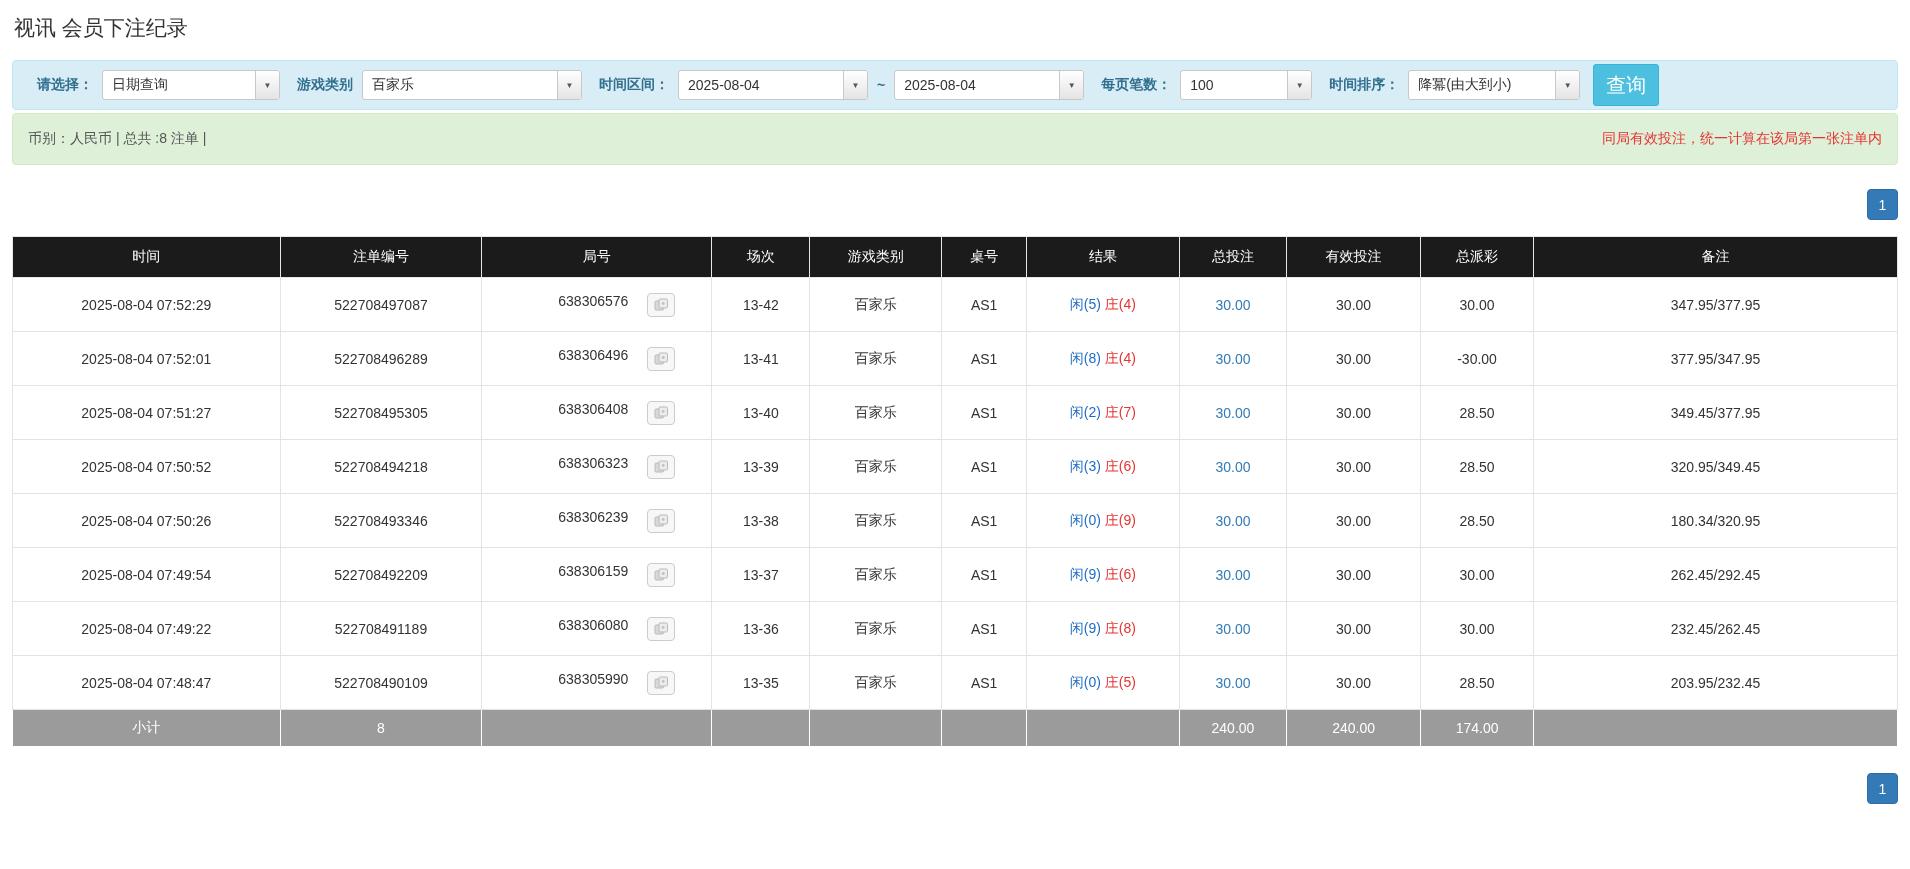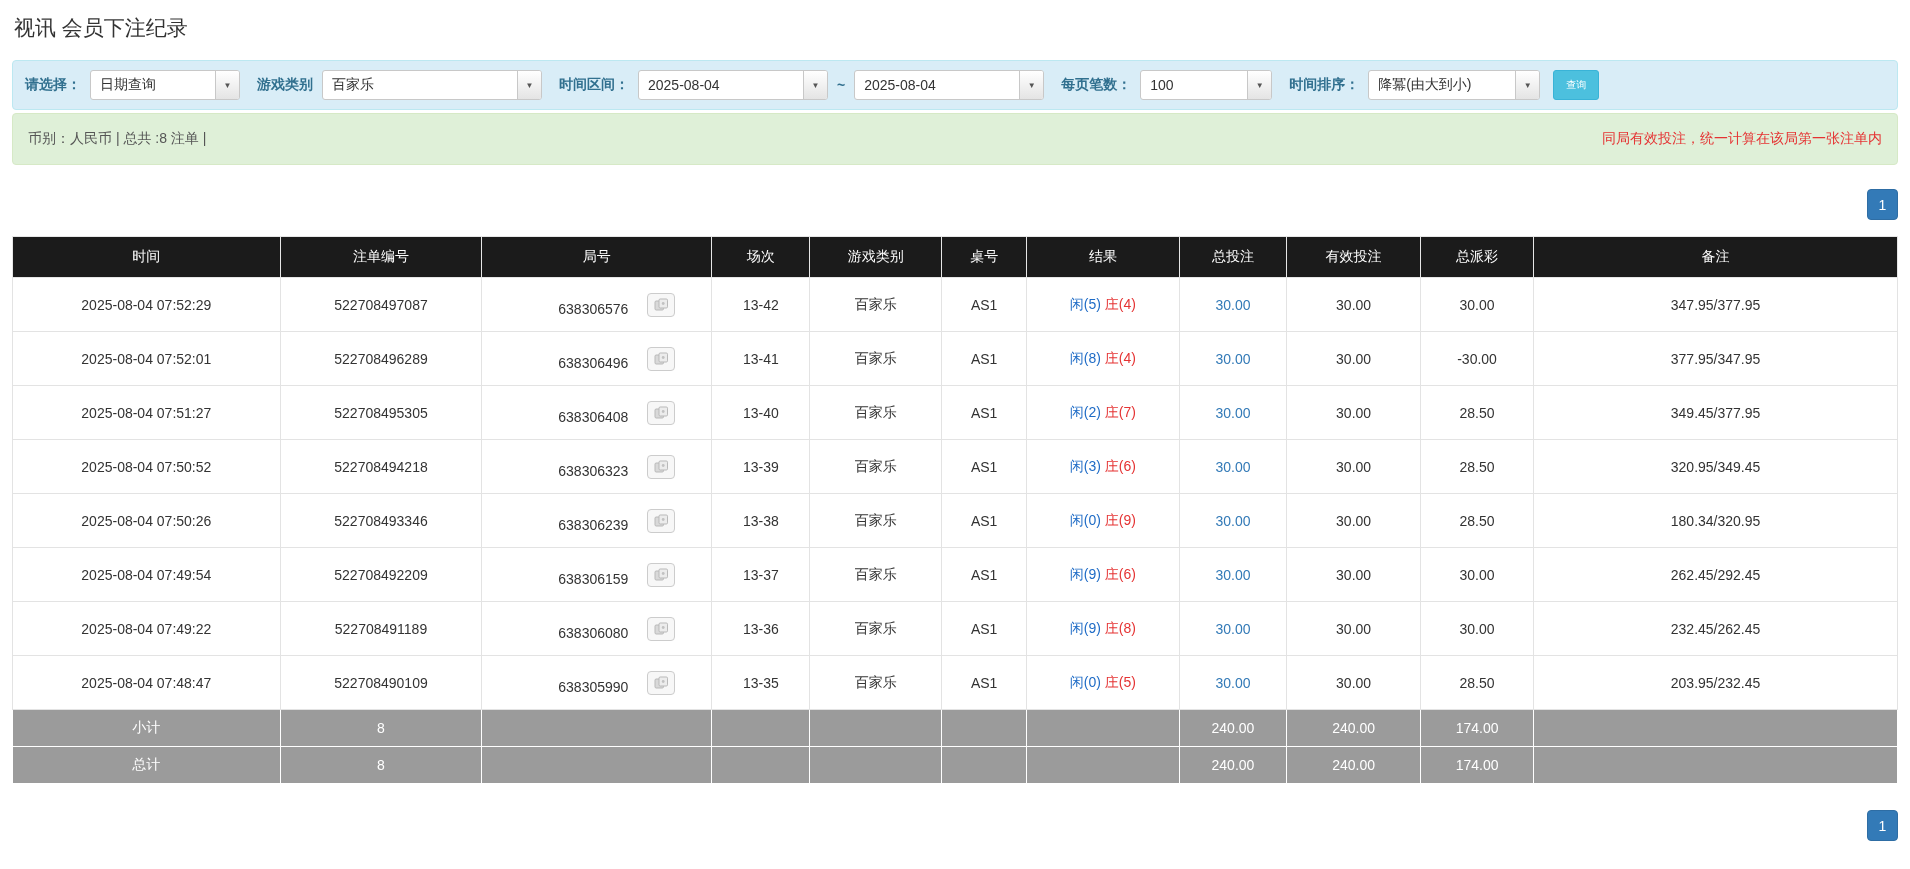--- a/index.html
+++ b/index.html
@@ -12,39 +12,39 @@
   }
   .page { padding: 14px 12px 0; }
   .page-title { font-size: 21px; font-weight: 400; color: #333; line-height: 28px; margin: 0 0 18px 2px; }
 
   
   .filter-bar {
     background: #d9edf7; border: 1px solid #bce8f1; border-radius: 4px;
     height: 50px; display: flex; align-items: center; gap: 9px; padding: 0 12px;
   }
   .filter-label { color: #31708f; font-weight: bold; white-space: nowrap; margin-left: 8px; }
-  .filter-label:first-child { margin-left: 0; }
+  .filter-label:first-child { margin-left: 12px; }
   .combo {
     display: inline-flex; height: 30px; border: 1px solid #c8c8c8; border-radius: 3px;
     background: #fff; overflow: hidden; flex: 0 0 auto;
   }
   .combo input {
     border: none; outline: none; height: 100%; padding: 0 9px; font-size: 14px; color: #333;
     font-family: inherit; flex: 1 1 auto; min-width: 0; background: transparent;
   }
   .combo .arrow {
     width: 24px; flex: 0 0 24px; border-left: 1px solid #c8c8c8;
     background: linear-gradient(#ffffff, #e4e4e4);
     display: flex; align-items: center; justify-content: center;
     cursor: pointer; color: #555; font-size: 8px;
   }
   .tilde { color: #31708f; font-weight: bold; }
   .search-btn {
-    height: 30px; padding: 0 12px; background: #4cc0de; border: 1px solid #39b3d7;
-    color: #fff; font-size: 10px; border-radius: 3px; cursor: pointer; font-family: inherit;
+    height: 42px; padding: 0 12px; background: #4cc0de; border: 1px solid #39b3d7;
+    color: #fff; font-size: 20px; border-radius: 3px; cursor: pointer; font-family: inherit;
     margin-left: 4px;
   }
 
   
   .notice-bar {
     margin-top: 3px; background: #dff0d8; border: 1px solid #d6e9c6; border-radius: 4px;
     height: 52px; display: flex; align-items: center; justify-content: space-between; padding: 0 15px;
   }
   .notice-left { color: #555; }
   .notice-right { color: #e53333; }
@@ -69,37 +69,37 @@
     font-size: 14px; color: #333; padding: 0 4px;
   }
   .bet-table tfoot td {
     background: #9b9b9b; color: #fff; border: 1px solid #fff; height: 37px;
     text-align: center; font-size: 14px;
   }
   .xian { color: #1e6bc6; }
   .zhuang { color: #e53333; }
   .bet-link { color: #337ab7; text-decoration: none; cursor: pointer; }
   td.neg { color: #e53333; }
-  .round-wrap { display: inline-flex; align-items: flex-end; gap: 19px; justify-content: center; margin-left: 40px; }
+  .round-wrap { display: inline-flex; align-items: flex-start; gap: 19px; justify-content: center; margin-left: 40px; }
   .replay-btn {
     border: 1px solid #ccc; background: #f7f7f7; border-radius: 4px;
     width: 28px; height: 24px; display: inline-flex; align-items: center; justify-content: center;
     cursor: pointer; padding: 0;
   }
 </style>
 </head>
 <body>
 
 <div class="page">
 
   <h1 class="page-title">视讯 会员下注纪录</h1>
 
   <div class="filter-bar">
     <span class="filter-label">请选择：</span>
-    <span class="combo" style="width:150px">
+    <span class="combo" style="width:178px">
       <input value="日期查询" style="">
       <span class="arrow">▼</span>
     </span>
 
     <span class="filter-label">游戏类别</span>
     <span class="combo" style="width:220px">
       <input value="百家乐" style="">
       <span class="arrow">▼</span>
     </span>
 
@@ -352,33 +352,20 @@
         <td></td>
         <td></td>
         <td></td>
         <td></td>
         <td></td>
         <td>240.00</td>
         <td>240.00</td>
         <td>174.00</td>
         <td></td>
       </tr>
-      <tr>
-        <td>总计</td>
-        <td>8</td>
-        <td></td>
-        <td></td>
-        <td></td>
-        <td></td>
-        <td></td>
-        <td>240.00</td>
-        <td>240.00</td>
-        <td>174.00</td>
-        <td></td>
-      </tr>
     </tfoot>
   </table>
 
   <div class="pager pager-bottom">
     <button class="page-btn">1</button>
   </div>
 
 </div>
 
 </body></html>

